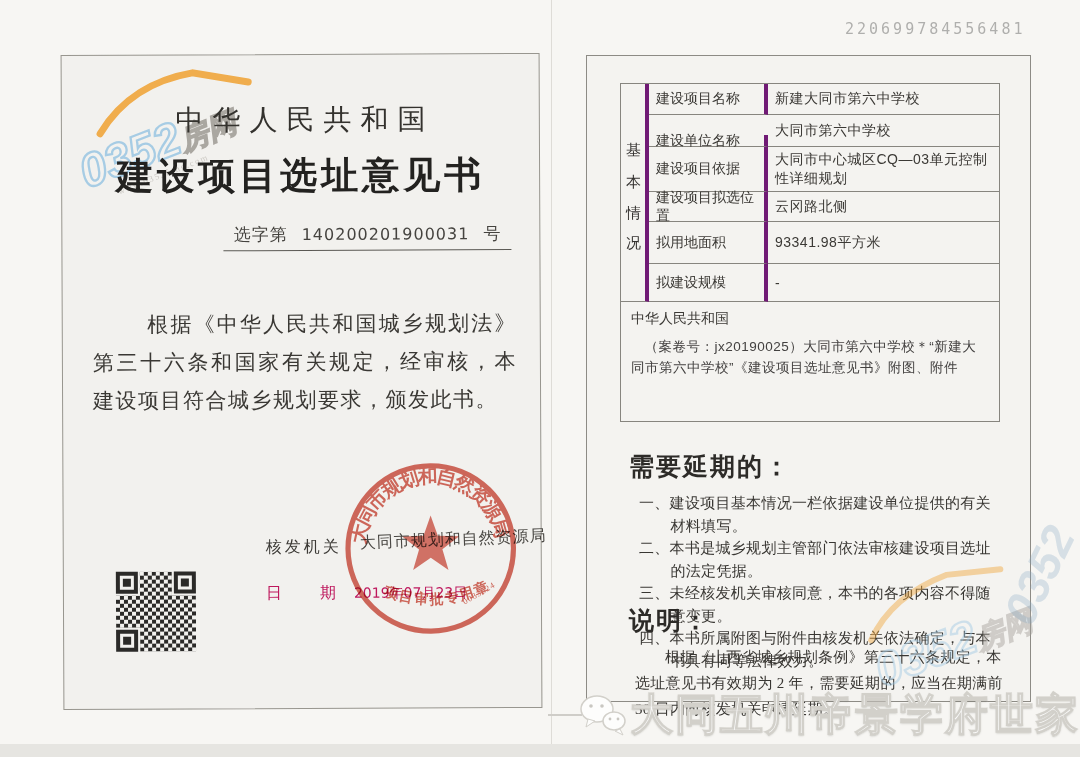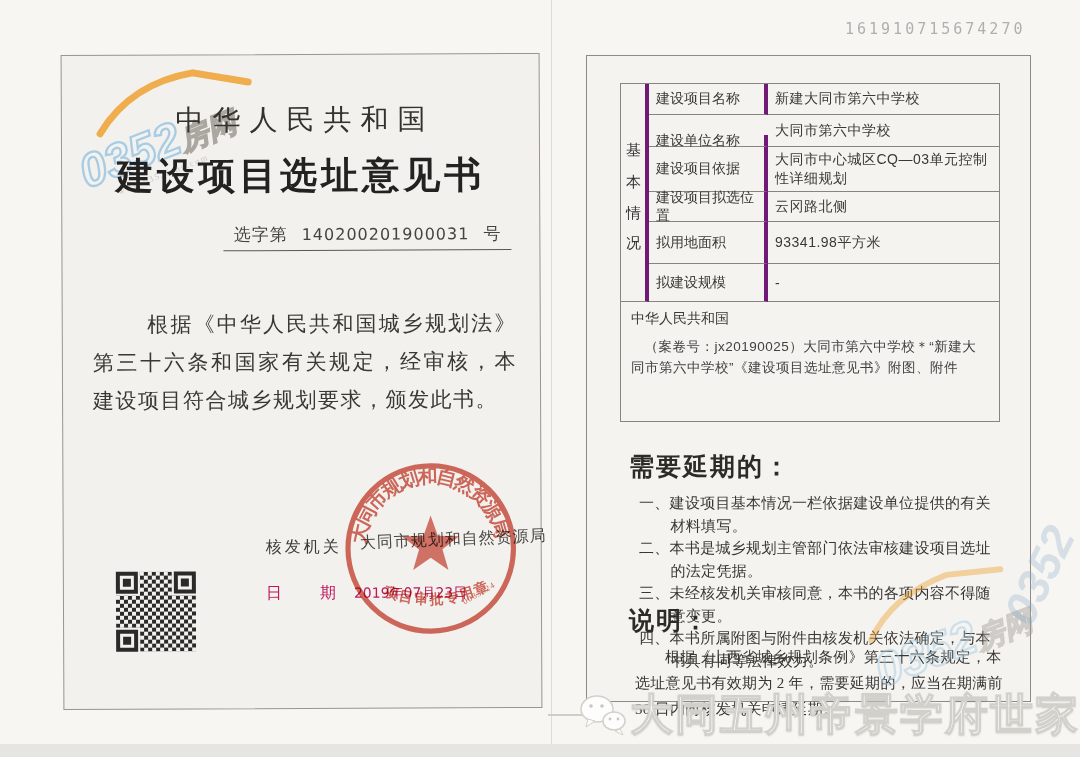--- a/index.html
+++ b/index.html
@@ -145,21 +145,21 @@
       </text>
       <text fill="#cf4b3c" font-size="15" font-weight="bold" letter-spacing="2">
         <textPath href="#sealArcBottom" startOffset="8" textLength="118">项目审批专用章</textPath>
       </text>
       <text x="136" y="160" transform="rotate(-30 136 160)" fill="#cf4b3c" font-size="9" letter-spacing="1">0083524</text>
     </svg>
   </div>
 
   <div class="abs page-right-edge"></div>
 
-  <div class="abs stamp-number">161910715674270</div>
+  <div class="abs stamp-number">220699784556481</div>
 
   <div class="abs frame">
 
     <div class="abs tbl">
       <div class="cell side">
         <span>基本情况</span>
       </div>
       <div class="cell" style="grid-row:1;grid-column:2;">建设项目名称</div>
       <div class="cell val" style="grid-row:1;grid-column:3;">新建大同市第六中学校</div>
       <div class="cell" style="grid-row:2;grid-column:2;margin-top:20px;">建设单位名称</div>

